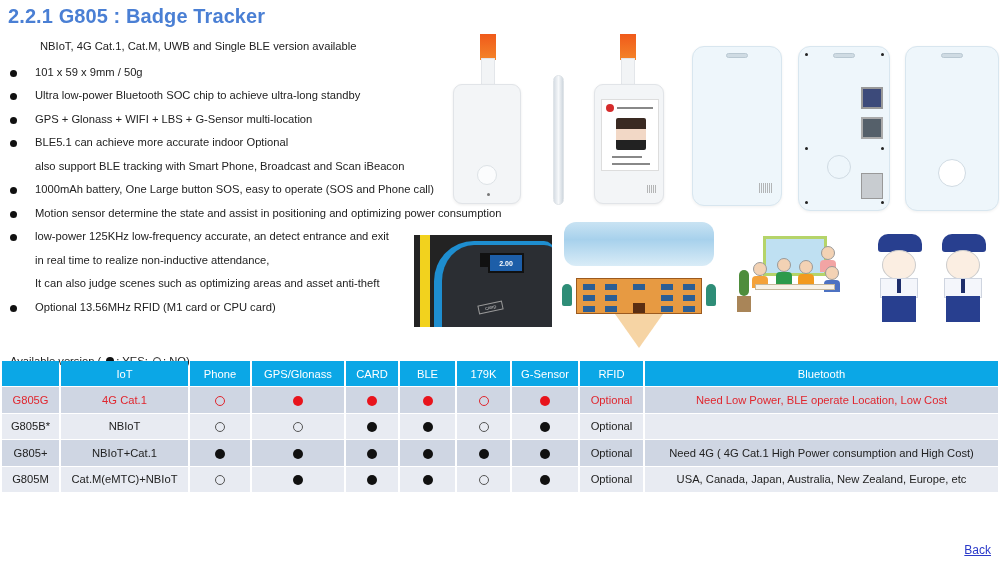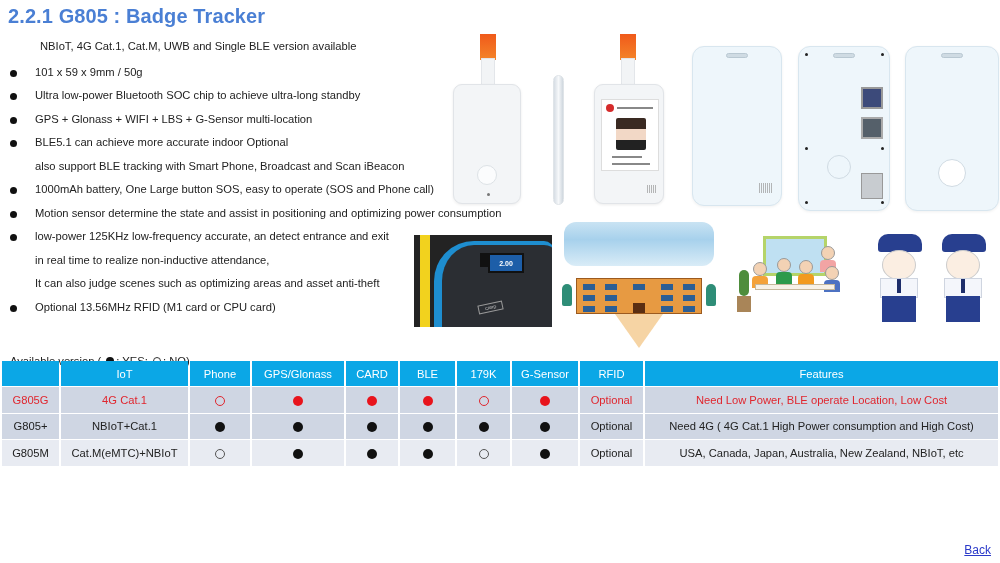--- a/index.html
+++ b/index.html
@@ -271,36 +271,48 @@
     <tr>
       <th></th>
       <th>IoT</th>
       <th>Phone</th>
       <th>GPS/Glonass</th>
       <th>CARD</th>
       <th>BLE</th>
       <th>179K</th>
       <th>G-Sensor</th>
       <th>RFID</th>
-      <th>Features</th>
+      <th>Bluetooth</th>
     </tr>
   </thead>
   <tbody id="tbody">
       <tr class="odd hl">
         <td>G805G</td>
         <td>4G  Cat.1</td>
         <td><span class="mark no"></span></td>
         <td><span class="mark yes"></span></td>
         <td><span class="mark yes"></span></td>
         <td><span class="mark yes"></span></td>
         <td><span class="mark no"></span></td>
         <td><span class="mark yes"></span></td>
         <td>Optional</td>
         <td>Need Low Power, BLE operate Location, Low Cost</td>
       </tr>
+      <tr class="even">
+        <td>G805B*</td>
+        <td>NBIoT</td>
+        <td><span class="mark no"></span></td>
+        <td><span class="mark no"></span></td>
+        <td><span class="mark yes"></span></td>
+        <td><span class="mark yes"></span></td>
+        <td><span class="mark no"></span></td>
+        <td><span class="mark yes"></span></td>
+        <td>Optional</td>
+        <td></td>
+      </tr>
       <tr class="odd">
         <td>G805+</td>
         <td>NBIoT+Cat.1</td>
         <td><span class="mark yes"></span></td>
         <td><span class="mark yes"></span></td>
         <td><span class="mark yes"></span></td>
         <td><span class="mark yes"></span></td>
         <td><span class="mark yes"></span></td>
         <td><span class="mark yes"></span></td>
         <td>Optional</td>
@@ -309,18 +321,18 @@
       <tr class="even">
         <td>G805M</td>
         <td>Cat.M(eMTC)+NBIoT</td>
         <td><span class="mark no"></span></td>
         <td><span class="mark yes"></span></td>
         <td><span class="mark yes"></span></td>
         <td><span class="mark yes"></span></td>
         <td><span class="mark no"></span></td>
         <td><span class="mark yes"></span></td>
         <td>Optional</td>
-        <td>USA, Canada, Japan, Australia, New Zealand, NBIoT, etc</td>
+        <td>USA, Canada, Japan, Australia, New Zealand, Europe, etc</td>
       </tr>
     </tbody>
 </table>
 
 <a class="back">Back</a>
 
 </body></html>

